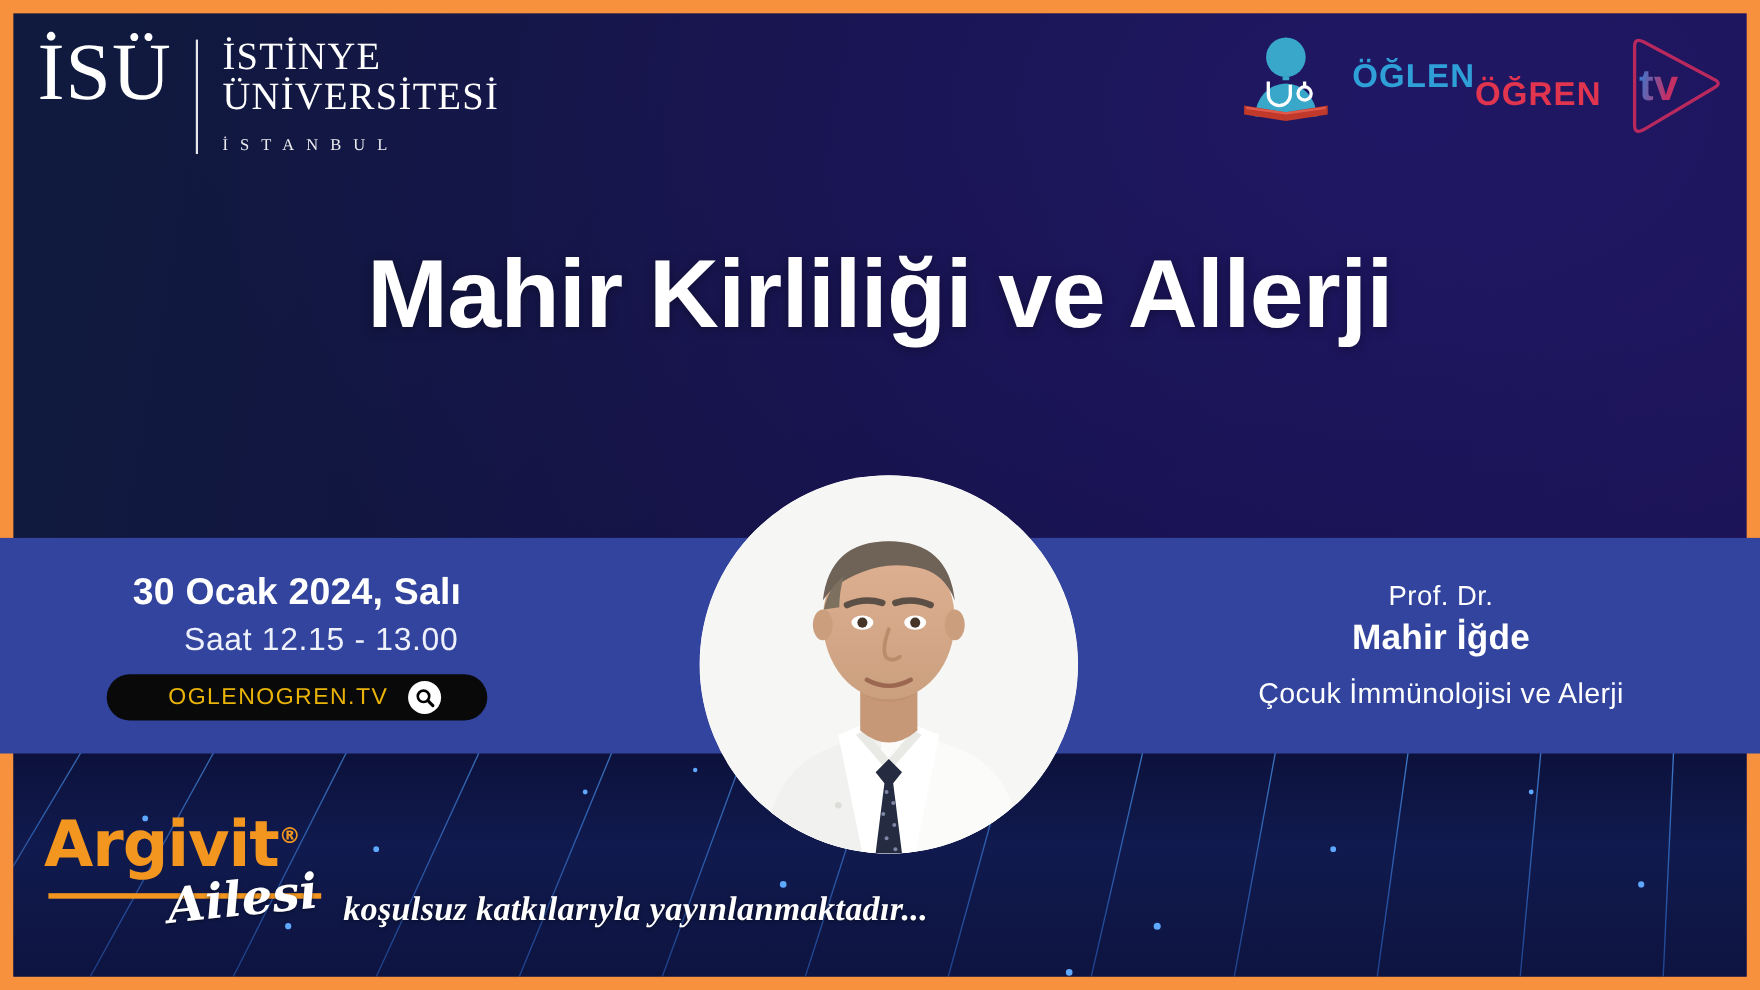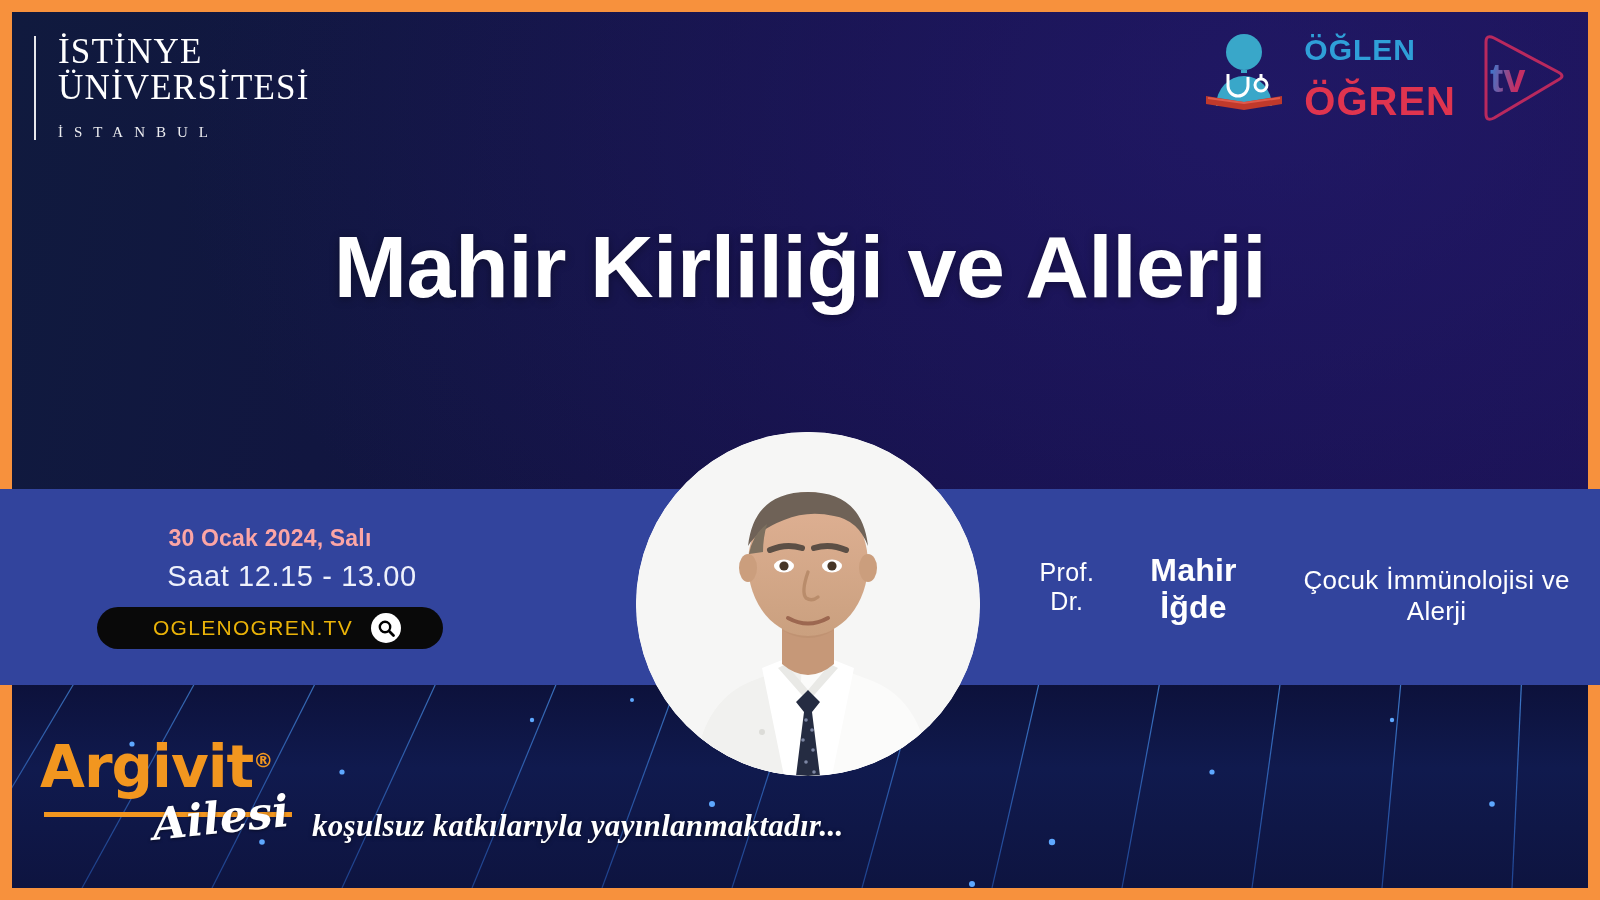--- a/index.html
+++ b/index.html
@@ -63,26 +63,26 @@
   .isu-l3{
     font-family:"Liberation Serif", serif;
     font-size:15px; letter-spacing:11px; margin-top:18px; opacity:.92;
   }
 
   
   .oot{
     position:absolute; right:26px; top:26px;
     display:flex; align-items:center; gap:10px;
   }
-  .oot-words{ display:flex; flex-direction:column; line-height:1; }
+  .oot-words{ display:flex; flex-direction:row; line-height:1; }
   .oot-1{
     font-size:30px; font-weight:bold; letter-spacing:1px; color:#2f9fd8;
   }
   .oot-2{
-    font-size:40px; font-weight:bold; letter-spacing:1px; color:#e0344f; margin-top:16px;
+    font-size:30px; font-weight:bold; letter-spacing:1px; color:#e0344f; margin-top:16px;
   }
   .oot-tv{ position:relative; width:108px; height:104px; }
   .oot-tv .tvtxt{
     position:absolute; left:24px; top:30px;
     font-size:40px; font-weight:bold;
     background:linear-gradient(100deg,#2f7fd8 0%, #c42f64 70%);
     -webkit-background-clip:text; background-clip:text; color:transparent;
   }
 
   
@@ -101,42 +101,42 @@
     background:#32449d;
   }
 
   
   .band-left{
     position:absolute; left:0; top:0; width:620px; height:196px;
     display:flex; flex-direction:column; align-items:center; justify-content:center;
     gap:8px; padding-right:80px;
   }
   .date{
-    color:#fca5a5; font-size:23px; font-weight:bold; letter-spacing:.2px;
+    color:#ffffff; font-size:34px; font-weight:bold; letter-spacing:.2px;
   }
   .time{
     color:#eef1fb; font-size:29px; font-weight:300; letter-spacing:.6px;margin-left:44px;
   }
   .pill{
     margin-top:6px;
     background:#090909; border-radius:999px;
     height:42px; min-width:346px;
     display:flex; align-items:center; justify-content:center; gap:18px;
     padding:0 12px 0 26px;
   }
   .pill-text{ color:#eab308; font-size:21px; letter-spacing:1.3px; }
   .pill-search{
     width:30px; height:30px; border-radius:50%; background:#ffffff;
     display:flex; align-items:center; justify-content:center; flex:0 0 auto;
   }
 
   
   .band-right{
     position:absolute; right:0; top:0; width:620px; height:196px;
-    display:flex; flex-direction:row; align-items:center; justify-content:center;
+    display:flex; flex-direction:column; align-items:center; justify-content:center;
     color:#ffffff; text-align:center; padding-left:40px;
   }
   .sp-pre{ font-size:25px; font-weight:300; letter-spacing:.4px; }
   .sp-name{ font-size:32px; font-weight:bold; margin:4px 0 0; letter-spacing:.2px; }
   .sp-role{ font-size:26px; font-weight:300; letter-spacing:.3px;margin-top:17px; }
 
   
   .portrait{
     position:absolute; left:636px; top:432px;
     width:344px; height:344px; border-radius:50%;
@@ -234,20 +234,21 @@
       </g>
     </svg>
   </div>
 
   <div class="edge-t"></div>
   <div class="edge-l"></div>
   <div class="edge-r"></div>
   <div class="edge-b"></div>
 
   <div class="isu">
+    <div class="isu-mark">İSÜ</div>
     <div class="isu-rule"></div>
     <div class="isu-words">
       <div class="isu-l1">İSTİNYE</div>
       <div class="isu-l2">ÜNİVERSİTESİ</div>
       <div class="isu-l3">İSTANBUL</div>
     </div>
   </div>
 
   <div class="oot">
     <svg width="100" height="100" viewBox="0 0 100 100">

